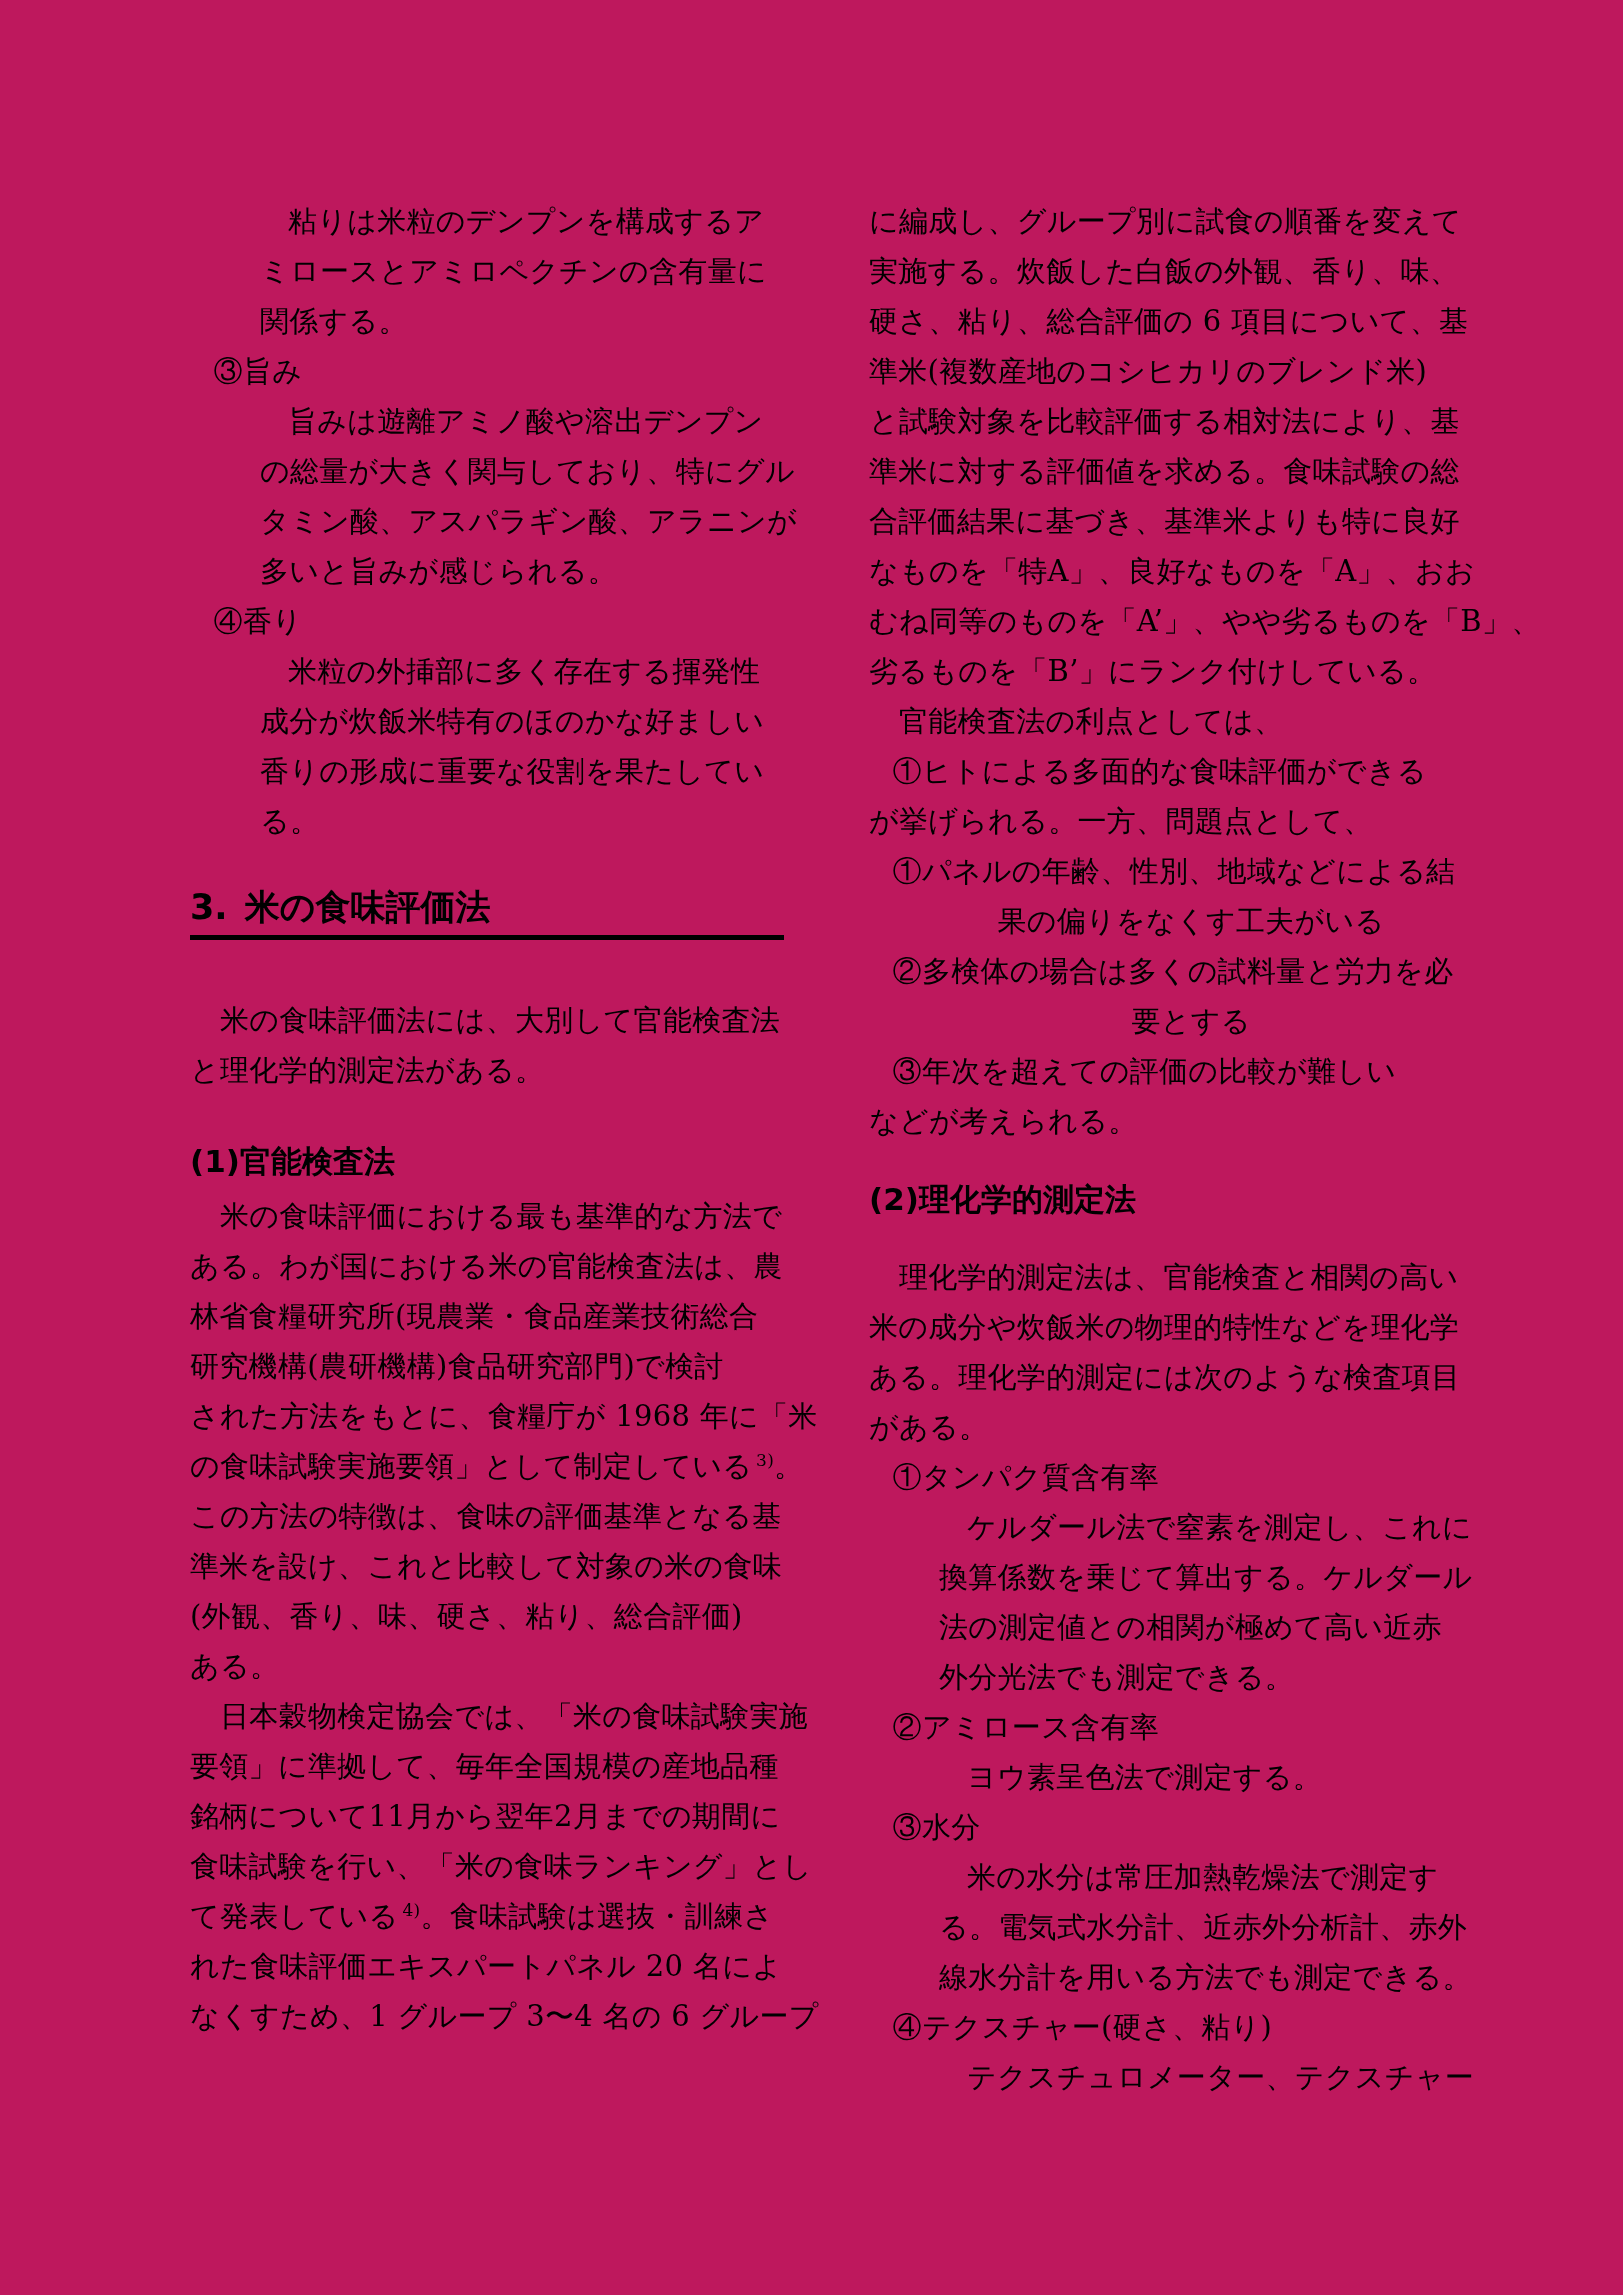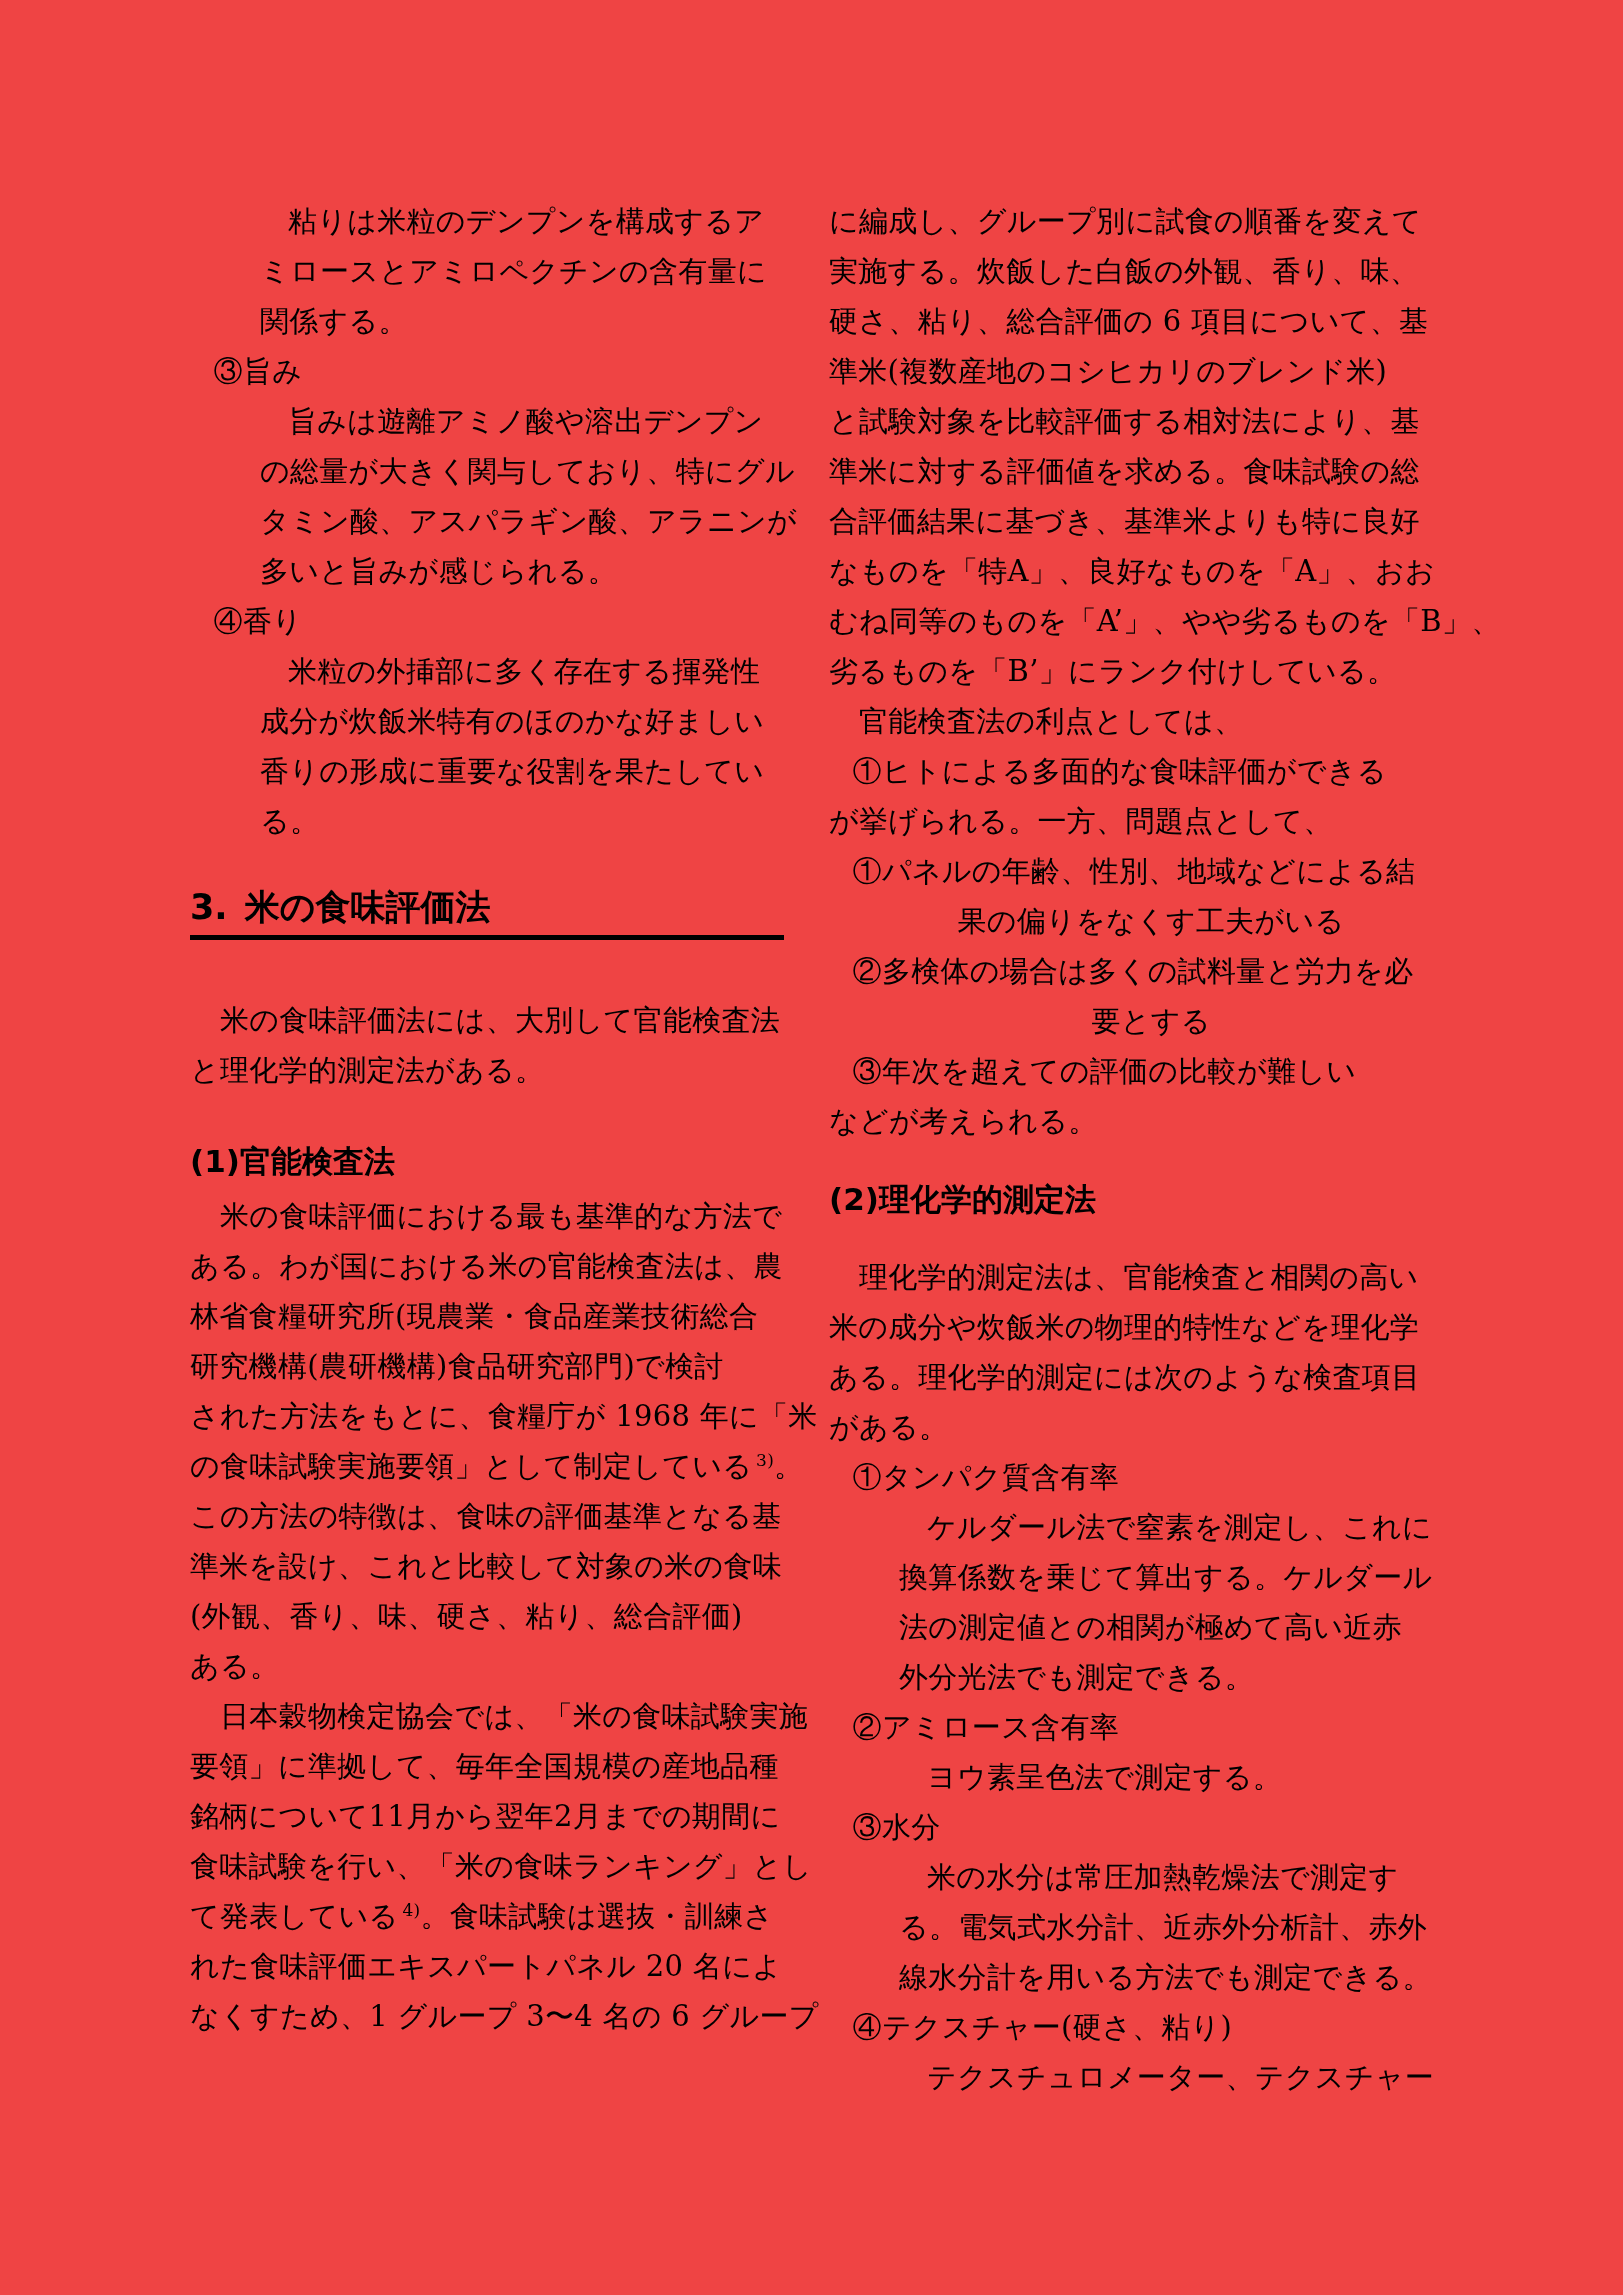--- a/index.html
+++ b/index.html
@@ -1,27 +1,27 @@
 <!DOCTYPE html>
 <html style="font-size:10.5px"><head>
 <meta charset="utf-8">
 <style>
   html,body{margin:0;padding:0;}
   body{background:#888;}
   .page{
     position:relative;
     width:1623px;height:2295px;
-    background:#ef4444;
+    background:#be185d;
     overflow:hidden;
     font-family:"DejaVu Serif","Liberation Serif",serif;
     color:#000000;
   }
   .col{position:absolute;top:196px;}
   .col-left{left:190px;width:594px;}
-  .col-right{left:829px;width:592px;}
+  .col-right{left:869px;width:592px;}
   .line{
     height:50px;line-height:50px;
     font-size:29px;
     white-space:nowrap;
     letter-spacing:0.3px;
   }
   
   .i-l0{padding-left:0;}
   .i-b1{padding-left:30px;}   
   .i-it{padding-left:23.6px;}   

